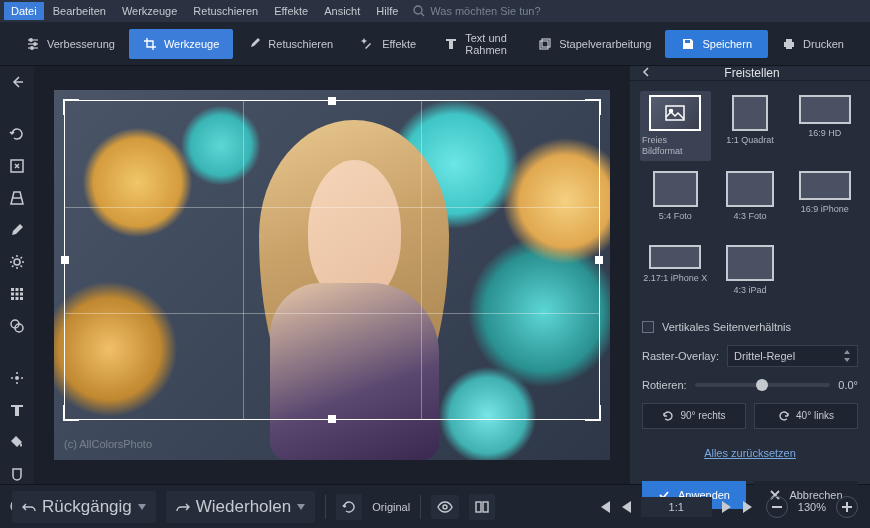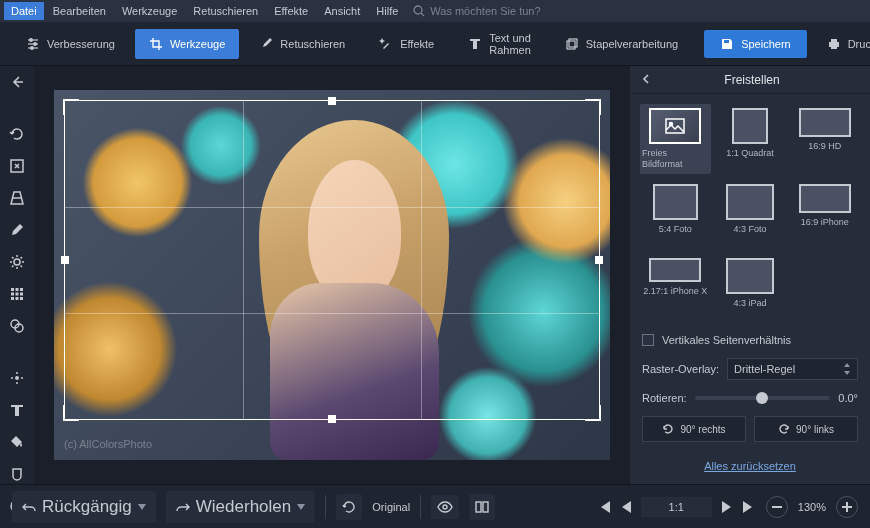--- a/index.html
+++ b/index.html
@@ -2,21 +2,21 @@
 <html><head>
 <meta charset="utf-8">
 <style>
 * { box-sizing: border-box; margin: 0; padding: 0; font-family: "Segoe UI", Arial, sans-serif; }
 body { width: 870px; height: 528px; background: #1e2430; color: #c5c9d0; font-size: 11px; overflow: hidden; }
 .menubar { height: 22px; background: #2a3140; display: flex; align-items: center; padding: 0 4px; gap: 2px; font-size: 11px; }
 .menubar .mi { padding: 3px 7px; cursor: pointer; }
 .menubar .mi.active { background: #3b7dd8; color: #fff; }
 .menubar .search { margin-left: 6px; display: flex; align-items: flex-end; color: #7a8290; }
 .menubar .search svg { margin-right: 5px; }
-.toolbar { height: 44px; background: #1e2430; border-bottom: 1px solid #11151d; display: flex; align-items: center; padding: 0 12px; gap: 6px; }
+.toolbar { height: 44px; background: #1e2430; border-bottom: 1px solid #11151d; display: flex; align-items: center; padding: 0 12px; }
 .tbtn { display: flex; align-items: center; gap: 7px; padding: 8px 14px; cursor: pointer; color: #c5c9d0; border-radius: 2px; }
 .tbtn.active { background: #3b7dd8; color: #fff; }
 .tbtn svg { flex: none; }
 .spacer { flex: 1; }
 .btn-save { background: #2f79d8; color: #fff; display: flex; align-items: center; gap: 7px; padding: 7px 16px; border-radius: 2px; cursor: pointer; }
 .btn-print { display: flex; align-items: center; gap: 7px; padding: 7px 14px; cursor: pointer; }
 .main { display: flex; height: 418px; }
 .ltool { width: 34px; background: #1e2430; display: flex; flex-direction: column; align-items: center; padding-top: 8px; gap: 16px; }
 .ltool .ti { width: 18px; height: 18px; cursor: pointer; display: flex; align-items: center; justify-content: center; color: #c5c9d0; }
 .ltool .sep { width: 20px; height: 1px; background: #3a4050; margin: 2px 0; }
@@ -336,24 +336,38 @@
       <div class="rot-btn">
         <svg width="12" height="12" viewBox="0 0 12 12" fill="none" stroke="#c5c9d0" stroke-width="1.4">
             <path d="M2 6a4 4 0 1 1 1.2 2.8M2 6V3m0 3h3"></path>
           </svg>
         <span>90° rechts</span>
       </div>
       <div class="rot-btn">
         <svg width="12" height="12" viewBox="0 0 12 12" fill="none" stroke="#c5c9d0" stroke-width="1.4">
             <path d="M10 6a4 4 0 1 0-1.2 2.8M10 6V3m0 3H7"></path>
           </svg>
-        <span>90° links</span>
+        <span>40° links</span>
       </div>
     </div>
     <div class="reset"><a>Alles zurücksetzen</a></div>
+    <div class="actions">
+      <div class="act-btn primary">
+        <svg width="12" height="12" viewBox="0 0 12 12" fill="none" stroke="#fff" stroke-width="1.8">
+            <path d="M2 6l3 3 5-6"></path>
+          </svg>
+        <span>Anwenden</span>
+      </div>
+      <div class="act-btn secondary">
+        <svg width="12" height="12" viewBox="0 0 12 12" fill="none" stroke="#c5c9d0" stroke-width="1.8">
+            <path d="M2 2l8 8M10 2l-8 8"></path>
+          </svg>
+        <span>Abbrechen</span>
+      </div>
+    </div>
   </div>
 </div>
 
 <div class="bottombar">
   <div class="bb-btn">
     <svg width="14" height="10" viewBox="0 0 14 10" fill="none" stroke="#c5c9d0" stroke-width="1.4">
         <path d="M4 2L1 5l3 3M1 5h8a4 4 0 0 1 4 4"></path>
       </svg>
     <span>Rückgängig</span>
     <svg width="8" height="6" viewBox="0 0 8 6" fill="#8a90a0">

